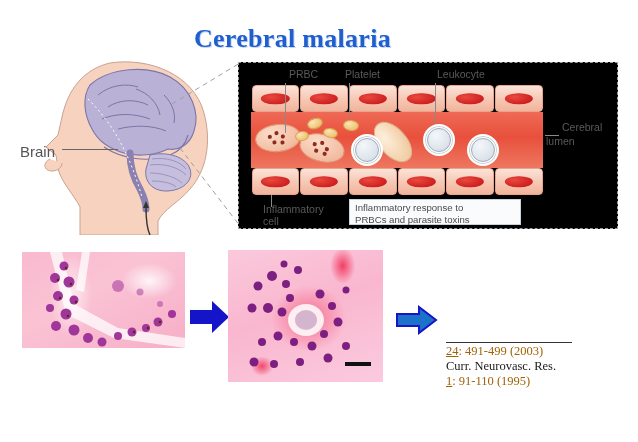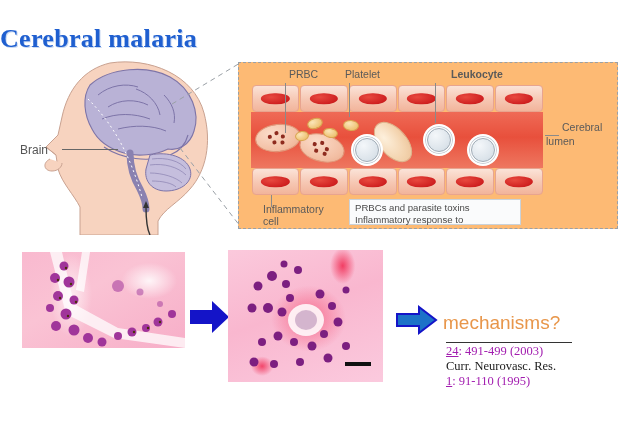--- a/index.html
+++ b/index.html
@@ -1,34 +1,34 @@
 <!DOCTYPE html>
 <html><head>
 <meta charset="utf-8">
 <style>
   html,body{margin:0;padding:0;background:#ffffff;}
   body{width:638px;height:442px;position:relative;overflow:hidden;
        font-family:"Liberation Sans",sans-serif;}
   .slide{position:absolute;inset:0;background:#fff;}
 
   
-  .title{position:absolute;left:0;top:24px;width:561px;
+  .title{position:absolute;left:12px;top:24px;width:561px;text-align:center;
          font-family:"Liberation Serif",serif;font-weight:bold;font-size:26px;
          color:#1F5FD0;letter-spacing:.3px;
          text-shadow:1px 1px 0 #c9d9f2;}
 
   
   .head-wrap{position:absolute;left:18px;top:55px;width:215px;height:180px;}
-  .brain-label{position:absolute;left:2px;top:88px;font-size:12px;color:#555;
+  .brain-label{position:absolute;left:2px;top:88px;font-size:15px;color:#555;
                font-family:"Liberation Sans",sans-serif;}
   .brain-leader{position:absolute;left:44px;top:94px;width:56px;height:1px;background:#666;}
 
   
   .callout{position:absolute;left:238px;top:62px;width:378px;height:165px;
-           border:1px dashed #9aa0a6;background:#fdba74;}
+           border:1px dashed #9aa0a6;background:#000000;}
   .fan{position:absolute;left:150px;top:62px;width:92px;height:166px;}
 
   
   .vessel{position:absolute;left:12px;top:22px;width:292px;height:110px;}
   .endo-row{position:absolute;left:0;width:292px;height:27px;display:flex;}
   .endo-row.top{top:0;}
   .endo-row.bot{top:83px;}
   .endo-cell{flex:1;margin:0 .5px;border:1px solid #e8a48f;border-radius:4px;
              background:linear-gradient(180deg,#fbe3d8 0%,#f6c7b3 55%,#f2b49b 100%);
              position:relative;}
@@ -90,21 +90,21 @@
         font-family:"Liberation Sans",sans-serif;}
   .cite{position:absolute;left:446px;top:341px;width:150px;
         font-family:"Liberation Serif",serif;color:#2121c4;font-size:12.5px;
         line-height:15px;}
   .cite .hdr{font-weight:bold;text-decoration:underline;color:#2121c4;font-size:13.5px;}
   .cite .rule{width:126px;height:1px;background:#333;margin:1px 0 1px 0;}
   .cite .j1{font-style:italic;font-weight:bold;color:#333;
             font-family:"Liberation Sans",sans-serif;font-size:11px;}
   .cite .j2{color:#1a1a1a;font-family:"Liberation Serif",serif;font-size:12.5px;}
   .cite .vol{text-decoration:underline;}
-  .cite .line{color:#a21caf;}
+  .cite .line{color:#a16207;}
 </style>
 </head>
 <body>
 
 <div class="slide">
 
   <div class="title">Cerebral malaria</div>
 
   <div class="head-wrap">
     <svg width="215" height="180" viewBox="0 0 215 180">
@@ -211,33 +211,33 @@
       </div>
     </div>
 
     <div class="dleader" style="left:46px;top:20px;width:1px;height:50px;"></div>
     <div class="dlabel" style="left:50px;top:5px;">PRBC</div>
 
     <div class="dleader" style="left:110px;top:20px;width:1px;height:34px;"></div>
     <div class="dlabel" style="left:106px;top:5px;">Platelet</div>
 
     <div class="dleader" style="left:196px;top:20px;width:1px;height:40px;"></div>
-    <div class="dlabel" style="left:212px;top:5px;font-weight:bold;">Leukocyte</div>
+    <div class="dlabel" style="left:198px;top:5px;">Leukocyte</div>
 
     <div class="dleader" style="left:306px;top:72px;width:14px;height:1px;"></div>
     <div class="dlabel" style="left:323px;top:58px;">Cerebral</div>
     <div class="dlabel" style="left:307px;top:72px;">lumen</div>
 
     <div class="dleader" style="left:32px;top:132px;width:1px;height:12px;"></div>
     <div class="dlabel" style="left:24px;top:140px;">Inflammatory</div>
     <div class="dlabel" style="left:24px;top:152px;">cell</div>
 
     <div class="infbox">
+      <div>Inflammatory response to</div>
       <div>PRBCs and parasite toxins</div>
-      <div>Inflammatory response to</div>
     </div>
   </div>
 
   <div class="micro m1">
     <div class="bg"></div>
     <svg width="163" height="96" viewBox="0 0 163 96" style="position:absolute;inset:0">
       <g fill="#ffffff" opacity=".75">
         <path d="M28 0 L40 0 L52 52 L96 76 L163 86 L163 96 L92 86 L44 62 Z"></path>
         <path d="M60 0 L68 0 L62 40 L54 38 Z"></path>
       </g>
@@ -315,21 +315,20 @@
       <rect class="scalebar" x="117" y="112" width="26" height="4" fill="#111"></rect>
     </svg>
   </div>
 
   <div class="arrow" style="left:396px;top:305px;">
     <svg width="42" height="30" viewBox="0 0 42 30">
       <path d="M1 9 L23 9 L23 2 L40 15 L23 28 L23 21 L1 21 Z" fill="#1C72C8" stroke="#1414C8" stroke-width="2"></path>
     </svg>
   </div>
 
-  <div class="mech">mechanisms?</div>
 
   <div class="cite">
     <div class="rule"></div>
     <div class="line"><span class="vol">24</span><span>: 491-499 (2003)</span></div>
     <div class="j2">Curr. Neurovasc. Res.</div>
     <div class="line"><span class="vol">1</span><span>: 91-110 (1995)</span></div>
   </div>
 
 </div>
 

